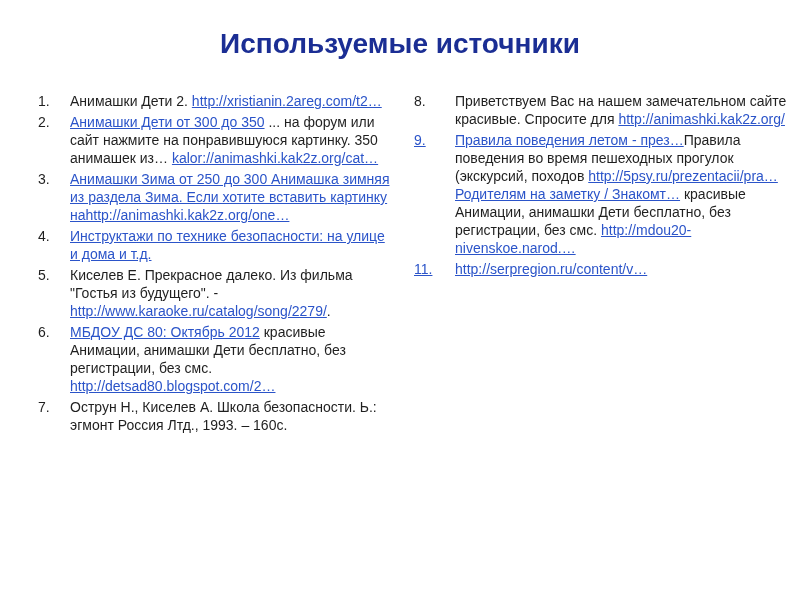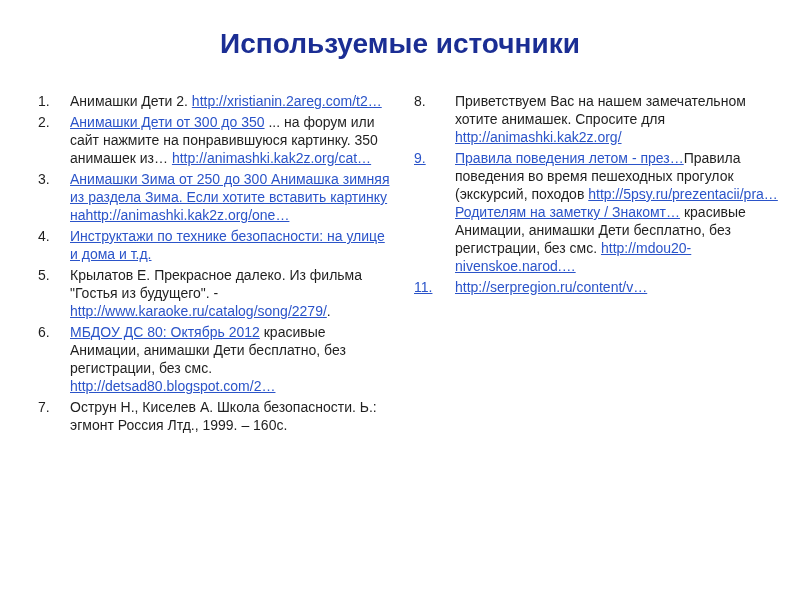--- a/index.html
+++ b/index.html
@@ -64,52 +64,52 @@
   <h1 class="title">Используемые источники</h1>
   <div class="columns">
     <div class="col col-left" id="col-0">
   <div class="item">
     <span class="num">1.</span>
     <span class="content"><span>Анимашки Дети 2. </span><span class="link">http://xristianin.2areg.com/t2…</span></span>
   </div>
 
   <div class="item">
     <span class="num">2.</span>
-    <span class="content"><span class="link">Анимашки Дети от 300 до 350</span><span> ... на форум или сайт нажмите на понравившуюся картинку. 350 анимашек из… </span><span class="link">http://animashki.kak2z.org/cat…</span></span>
+    <span class="content"><span class="link">Анимашки Дети от 300 до 350</span><span> ... на форум или сайт нажмите на понравившуюся картинку. 350 анимашек из… </span><span class="link">kalor://animashki.kak2z.org/cat…</span></span>
   </div>
 
   <div class="item">
     <span class="num">3.</span>
     <span class="content"><span class="link"> Анимашки Зима от 250 до 300 Анимашка зимняя из раздела Зима. Если хотите вставить картинку наhttp://animashki.kak2z.org/one…</span></span>
   </div>
 
   <div class="item">
     <span class="num">4.</span>
     <span class="content"><span class="link">Инструктажи по технике безопасности: на улице и дома и т.д.</span></span>
   </div>
 
   <div class="item">
     <span class="num">5.</span>
-    <span class="content"><span>Крылатов Е. Прекрасное далеко.  Из фильма "Гостья из будущего". - </span><span class="link">http://www.karaoke.ru/catalog/song/2279/</span><span>.</span></span>
+    <span class="content"><span>Киселев Е. Прекрасное далеко.  Из фильма "Гостья из будущего". - </span><span class="link">http://www.karaoke.ru/catalog/song/2279/</span><span>.</span></span>
   </div>
 
   <div class="item">
     <span class="num">6.</span>
     <span class="content"><span class="link">МБДОУ ДС 80: Октябрь 2012</span><span> красивые Анимации, анимашки Дети бесплатно, без регистрации, без смс. </span><span class="link">http://detsad80.blogspot.com/2…</span></span>
   </div>
 
   <div class="item">
     <span class="num">7.</span>
-    <span class="content"><span>Острун Н., Киселев А. Школа безопасности. Ь.: эгмонт Россия Лтд., 1999. – 160с.</span></span>
+    <span class="content"><span>Острун Н., Киселев А. Школа безопасности. Ь.: эгмонт Россия Лтд., 1993. – 160с.</span></span>
   </div>
 </div>
     <div class="col col-right" id="col-1">
   <div class="item">
     <span class="num">8.</span>
-    <span class="content"><span>Приветствуем Вас на нашем замечательном хотите анимашек. Спросите для </span><span class="link">http://animashki.kak2z.org/</span></span>
+    <span class="content"><span>Приветствуем Вас на нашем замечательном сайте красивые. Спросите для </span><span class="link">http://animashki.kak2z.org/</span></span>
   </div>
 
   <div class="item">
     <span class="num link">9.</span>
     <span class="content"><span class="link">Правила поведения летом - през…</span><span>Правила поведения во время пешеходных прогулок (экскурсий, походов </span><span class="link">http://5psy.ru/prezentacii/pra…Родителям на заметку / Знакомт…</span><span> красивые Анимации, анимашки Дети бесплатно, без регистрации, без смс. </span><span class="link">http://mdou20-nivenskoe.narod.…</span></span>
   </div>
 
 
   <div class="item">
     <span class="num link">11.</span>

